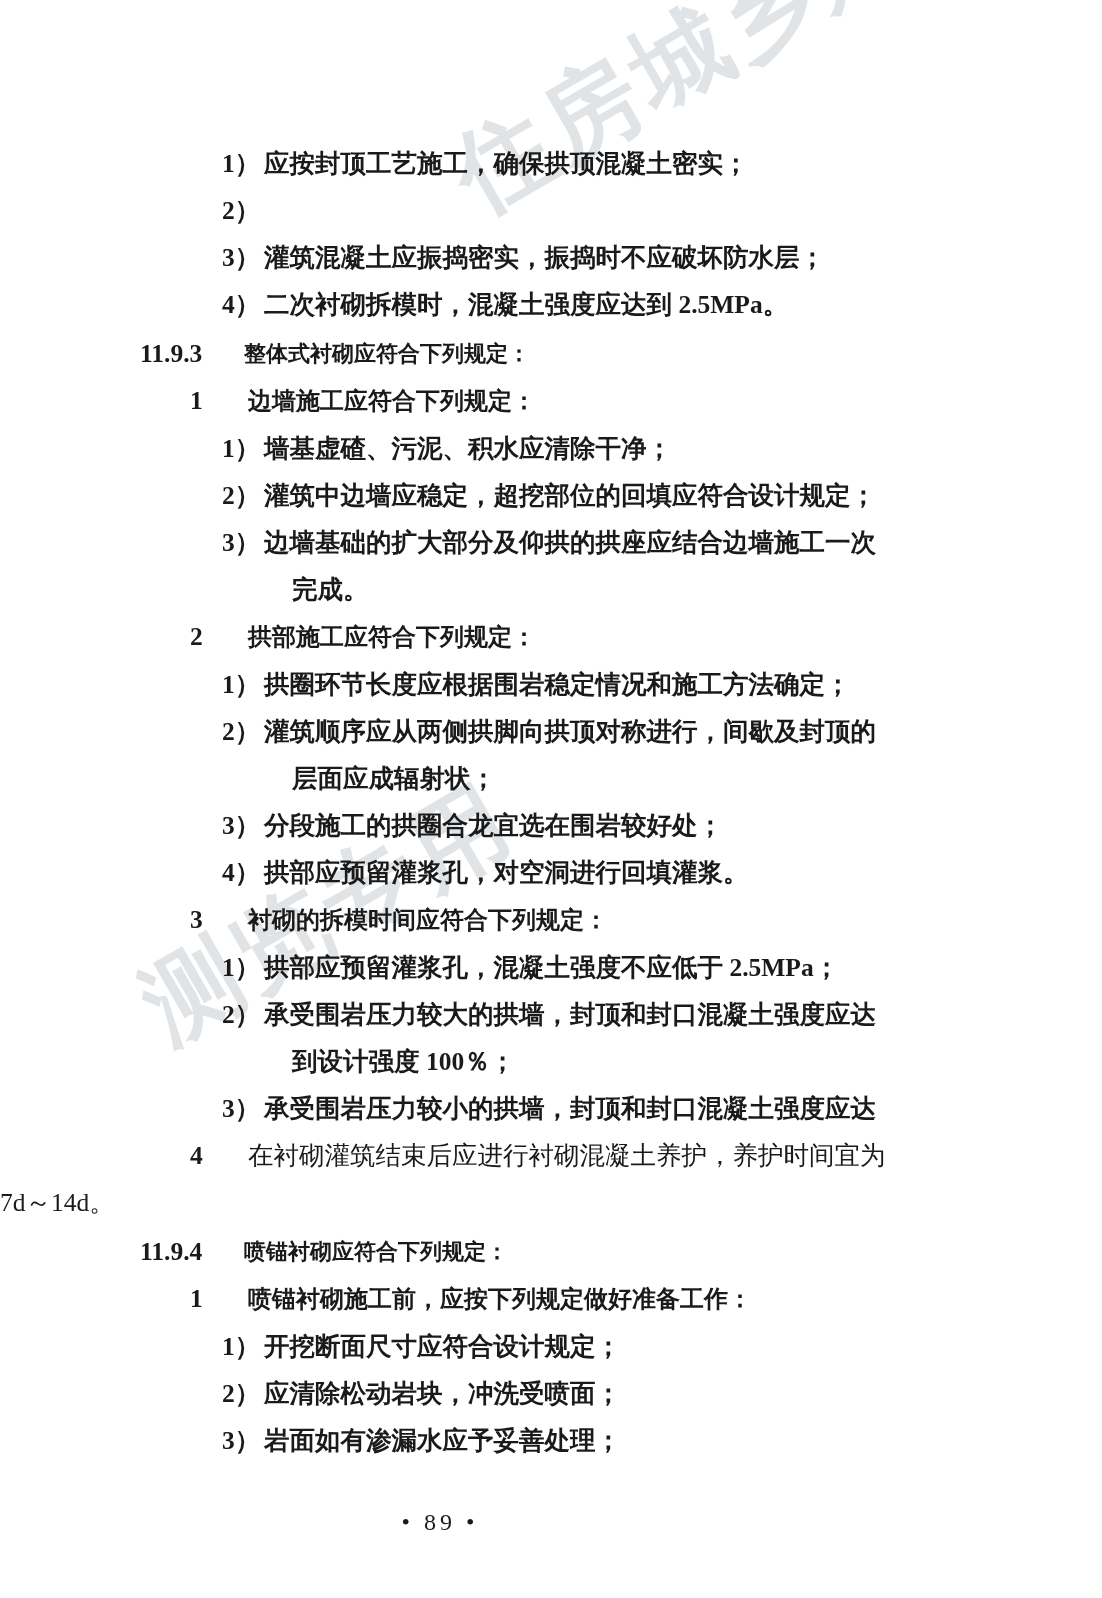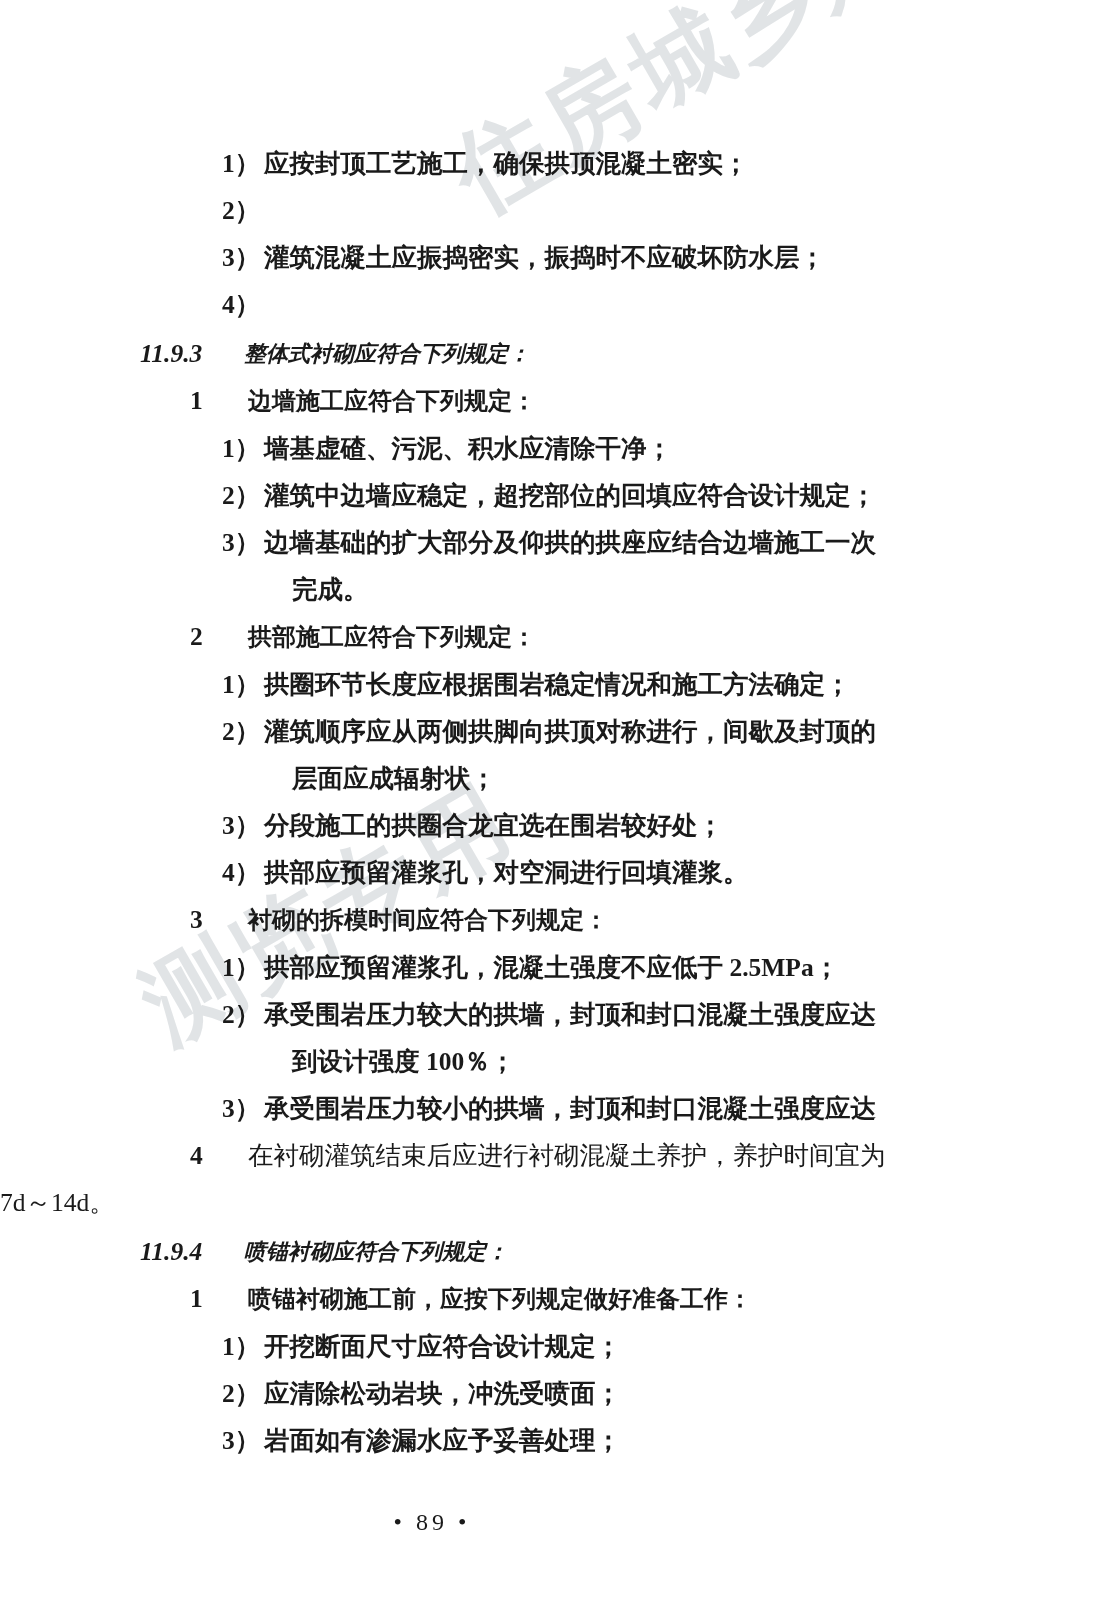--- a/index.html
+++ b/index.html
@@ -61,21 +61,20 @@
     top: 140px;
     width: 830px;
     z-index: 10;
   }
 
   
   .clause {
     display: flex;
     align-items: center;
     margin-top: 2px;
-    font-style: italic;
   }
   .clause-num {
     font-weight: bold;
     font-size: 25.5px;
     line-height: 47px;
     width: 104px;
     flex: 0 0 104px;
   }
   .clause-title {
     font-weight: bold;
@@ -136,21 +135,21 @@
   .para-indent-num {
     font-weight: bold;
     display: inline-block;
     width: 58px;
     padding-left: 50px;
     box-sizing: content-box;
   }
 
   .footer {
     position: absolute;
-    left: 4px;
+    left: 12px;
     bottom: 62px;
     width: 934px;
     text-align: center;
     z-index: 10;
   }
   .footer-inner {
     font-size: 24px;
     letter-spacing: 4px;
     color: #1a1a1a;
     display: inline-block;
@@ -174,20 +173,21 @@
       </div>
       <div class="item3 lvl-a">
         <span class="item3-num">2）</span>
       </div>
       <div class="item3 lvl-a">
         <span class="item3-num">3）</span>
         <span class="item3-text"><span>灌筑混凝土应振捣密实，振捣时不应破坏防水层；</span></span>
       </div>
       <div class="item3 lvl-a">
         <span class="item3-num">4）</span>
+        <span class="item3-text"><span>二次衬砌拆模时，混凝土强度应达到 2.5MPa。</span></span>
       </div>
       <div class="clause">
         <span class="clause-num">11.9.3</span>
         <span class="clause-title">整体式衬砌应符合下列规定：</span>
       </div>
       <div class="item2">
         <span class="item2-num">1</span>
         <span class="item2-text">边墙施工应符合下列规定：</span>
       </div>
       <div class="item3 lvl-a">

